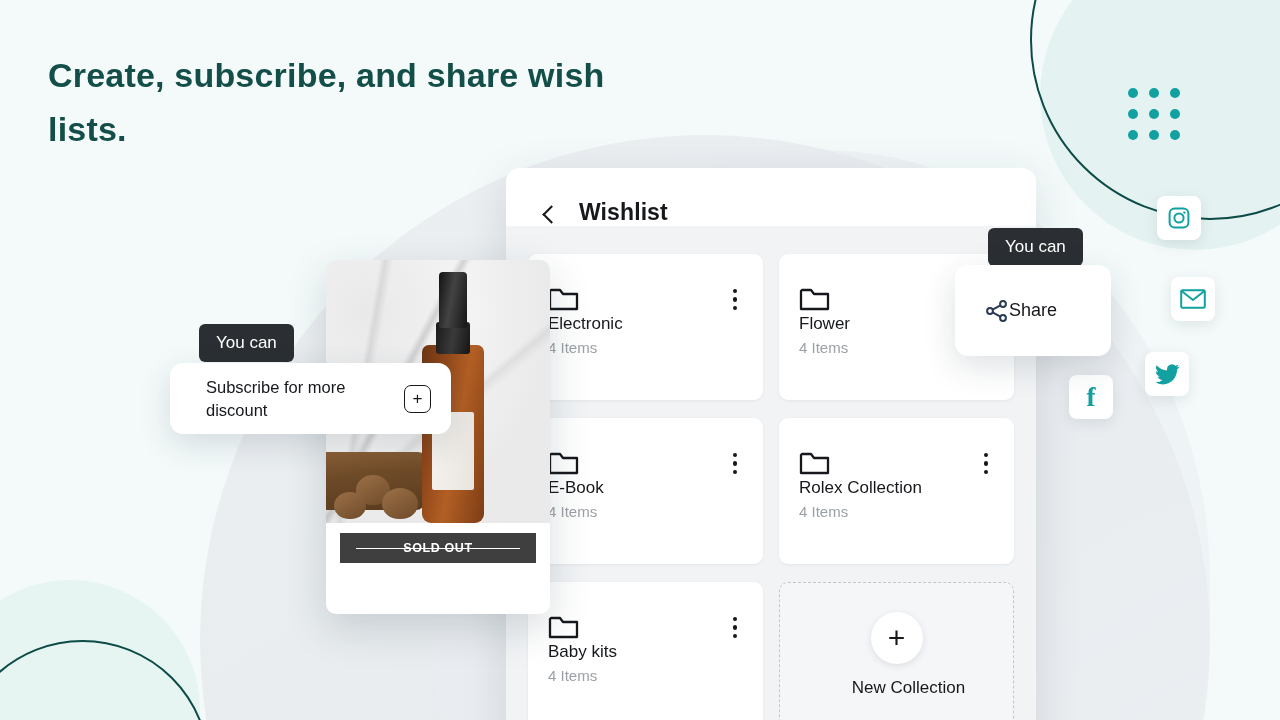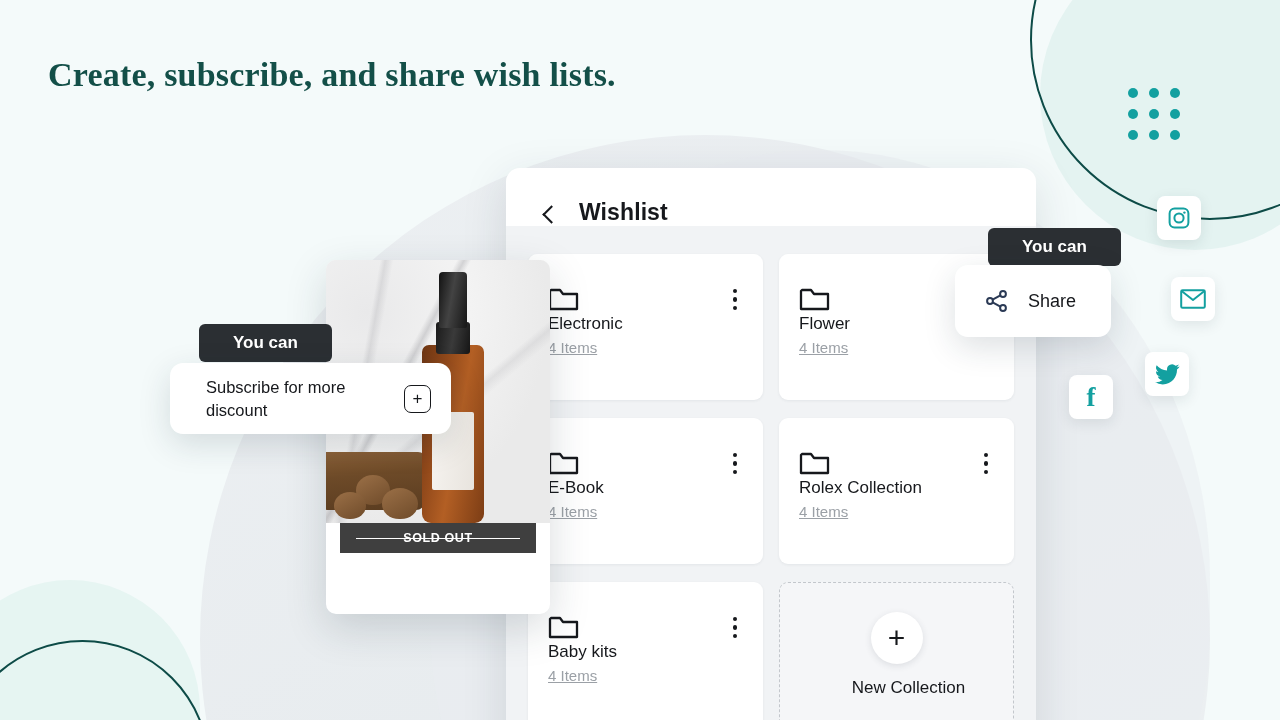--- a/index.html
+++ b/index.html
@@ -116,21 +116,21 @@
     display:flex; flex-direction:column;
     justify-content:center;
     box-shadow:0 1px 3px rgba(40,50,65,.07);
     cursor:pointer;
   }
   .card-top { display:flex; justify-content:space-between; align-items:flex-start; }
   .folder-icon { width:31px; height:25px; display:block; }
   .kebab { display:flex; flex-direction:column; gap:4px; padding:3px 6px; cursor:pointer; }
   .kebab i { width:4.5px; height:4.5px; border-radius:50%; background:#16181c; display:block; }
   .card-name { font-size:17px; color:#16181c; font-weight:400; line-height:1.25; }
-  .card-count { font-size:15px; color:#9ba0a6; margin-top:5px;text-decoration:underline; }
+  .card-count { font-size:15px; color:#9ba0a6; margin-top:5px; }
 
   #new-collection-card {
     border:1.6px dashed #c3c7cc;
     border-radius:9px;
     height:146px;
     background:#f5f6f8;
     display:flex; flex-direction:column;
     align-items:center; justify-content:center;
     gap:14px;
     cursor:pointer;
@@ -204,21 +204,21 @@
   .acorn.a1 { left:30px; top:215px; width:34px; height:30px; }
   .acorn.a2 { left:8px;  top:232px; width:32px; height:27px; }
   .acorn.a3 { left:56px; top:228px; width:36px; height:31px; }
 
   #product-title {
     font-size:13.5px; font-weight:700; color:#16181c;
     padding:13px 12px 9px 14px;
     letter-spacing:-.1px;
   }
   #sold-out-button {
-    margin:0 14px;
+    margin:10px 14px;
     height:30px;
     background:#3f3f3f;
     color:#ffffff;
     display:flex; align-items:center; justify-content:center;
     font-size:12.5px; font-weight:700;
     letter-spacing:.6px;
     position:relative;
     cursor:pointer;
   }
   #sold-out-button::after {
@@ -226,24 +226,23 @@
     left:16px; right:16px; top:50%;
     height:1.4px; background:#ffffff;
   }
 
   
   .badge {
     position:absolute;
     background:#2b2f33;
     color:#ffffff;
     font-size:17px;
-    padding:9px 34px;
+    padding:9px 17px;
     border-radius:6px;
     z-index:6;
-    font-weight:bold;
   }
   .tip-card {
     position:absolute;
     background:#ffffff;
     border-radius:13px;
     box-shadow:0 10px 32px rgba(30,45,60,.15);
     z-index:7;
     display:flex; align-items:center;
   }
 
@@ -260,23 +259,22 @@
     border:1.8px solid #16181c;
     border-radius:7px;
     display:flex; align-items:center; justify-content:center;
     font-size:17px; color:#16181c; line-height:1;
     cursor:pointer;
   }
 
   #badge-share { left:988px; top:228px; }
   #tip-share {
     left:955px; top:265px;
-    width:156px; height:72px;
+    width:156px; height:91px;
     padding:0 0 0 30px;
-    gap:19px;
   }
   #share-icon { width:24px; height:24px; display:block; }
   #share-label { font-size:18px; color:#16181c; }
 
   
   .social-btn {
     position:absolute;
     width:44px; height:44px;
     background:#ffffff;
     border-radius:8px;
@@ -293,21 +291,20 @@
 
   #headline {
     position:absolute;
     left:48px; top:48px;
     width:640px;
     font-size:34px;
     font-weight:600;
     line-height:1.6;
     color:#134f48;
     letter-spacing:.2px;
-    font-family:Liberation Serif, serif;
   }
 </style>
 </head>
 <body>
 
 <div class="deco" id="mint-circle-tr"></div>
 <div class="deco" id="ring-circle-tr"></div>
 <div class="deco" id="big-gray-blob"></div>
 <div class="deco" id="soft-gray-blob2"></div>
 <div class="deco" id="mint-circle-bl"></div>

